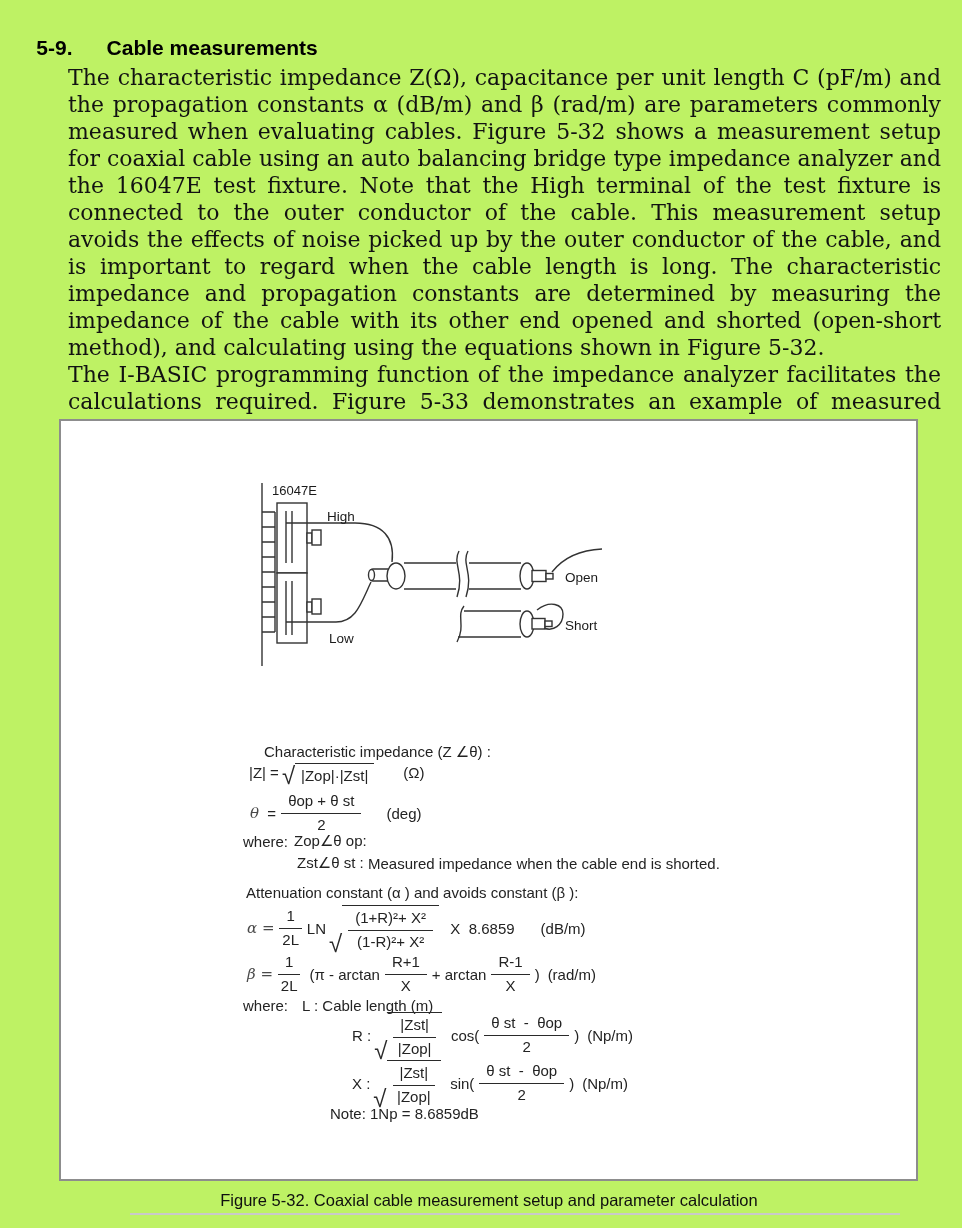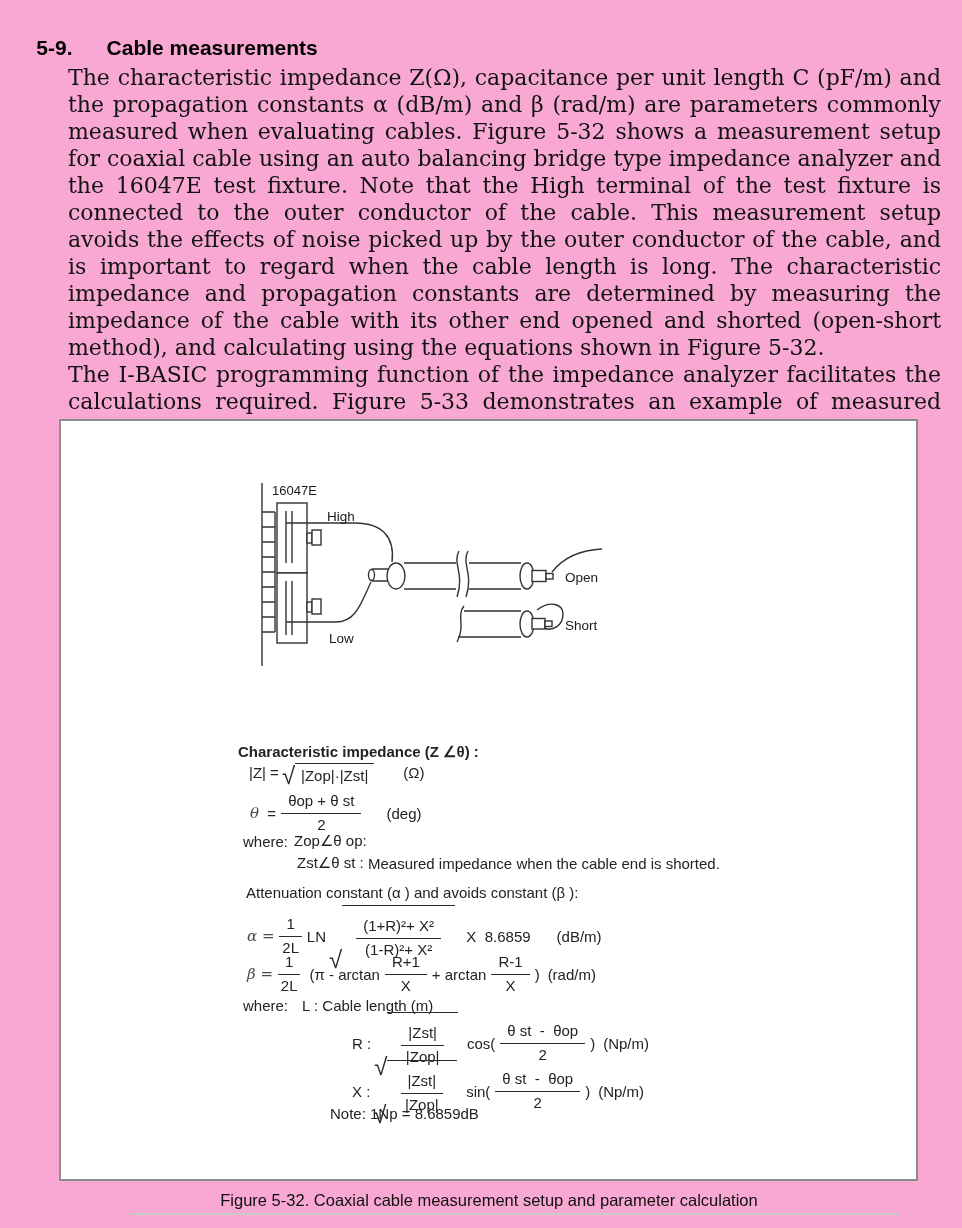--- a/index.html
+++ b/index.html
@@ -1,16 +1,16 @@
 <!DOCTYPE html>
 <html><head>
 <meta charset="utf-8">
 <style>
   html,body{margin:0;padding:0;background:#ffffff;}
-  .page{position:relative;width:962px;height:1228px;background:#f9a8d4;overflow:hidden;
+  .page{position:relative;width:962px;height:1228px;background:#bef264;overflow:hidden;
         font-family:"Liberation Sans",sans-serif;color:#111;}
 
   
   .heading{position:absolute;left:13px;top:12px;font-weight:bold;font-size:21px;color:#000;
            letter-spacing:0px;white-space:pre;}
   .heading .title{margin-left:34px;}
 
   
   .bodytext{position:absolute;left:68px;top:64px;width:873px;
             font-family:"DejaVu Serif",serif;font-size:22px;line-height:27px;
@@ -24,21 +24,21 @@
   
   .eq{position:absolute;display:flex;align-items:center;font-size:15px;color:#232323;
       white-space:pre;font-family:"Liberation Sans",sans-serif;}
   .frac{display:inline-flex;flex-direction:column;align-items:center;text-align:center;
         margin:0 5px;line-height:1.25;}
   .frac .fnum{padding:0 7px 2px;border-bottom:1.4px solid #2a2a2a;}
   .frac .fden{padding-top:2px;}
   .sqrt{display:inline-flex;align-items:flex-end;margin:0 3px;}
   .sqrt .ssym{font-size:24px;line-height:.9;transform:translateY(3px);color:#2a2a2a;}
   .sqrt .sbody{border-top:1.4px solid #2a2a2a;padding:3px 6px 0;display:inline-flex;align-items:center;}
-  .sqrt .sbody .frac{margin:8px;}
+  .sqrt .sbody .frac{margin:0;}
   .gk{font-family:"DejaVu Serif",serif;font-style:italic;color:#4a4a4a;}
   .unit{margin-left:26px;}
   .unit-sm{margin-left:8px;}
   .gap14{margin-left:14px;}
   .gap6{margin-left:6px;}
 
   
   .caption{position:absolute;left:59px;top:1191px;width:860px;text-align:center;
            font-size:16.5px;color:#0f0f0f;}
 
@@ -117,21 +117,21 @@
 
     <g stroke="none" fill="#1a1a1a">
       <text class="lbl-sm" x="272" y="495">16047E</text>
       <text x="327" y="521">High</text>
       <text x="329" y="643">Low</text>
       <text x="565" y="582">Open</text>
       <text x="565" y="630">Short</text>
     </g>
   </svg>
 
-  <div class="eq" style="left:238px;top:743px;font-weight:bold;">Characteristic impedance (Z ∠θ) :</div>
+  <div class="eq" style="left:264px;top:743px;">Characteristic impedance (Z ∠θ) :</div>
 
   <div class="eq" style="left:249px;top:762px;">
     <span>|Z| =</span>
     <span class="sqrt">
       <span class="ssym">√</span>
       <span class="sbody">|Zop|·|Zst|</span>
     </span>
     <span class="unit">(Ω)</span>
   </div>
 

